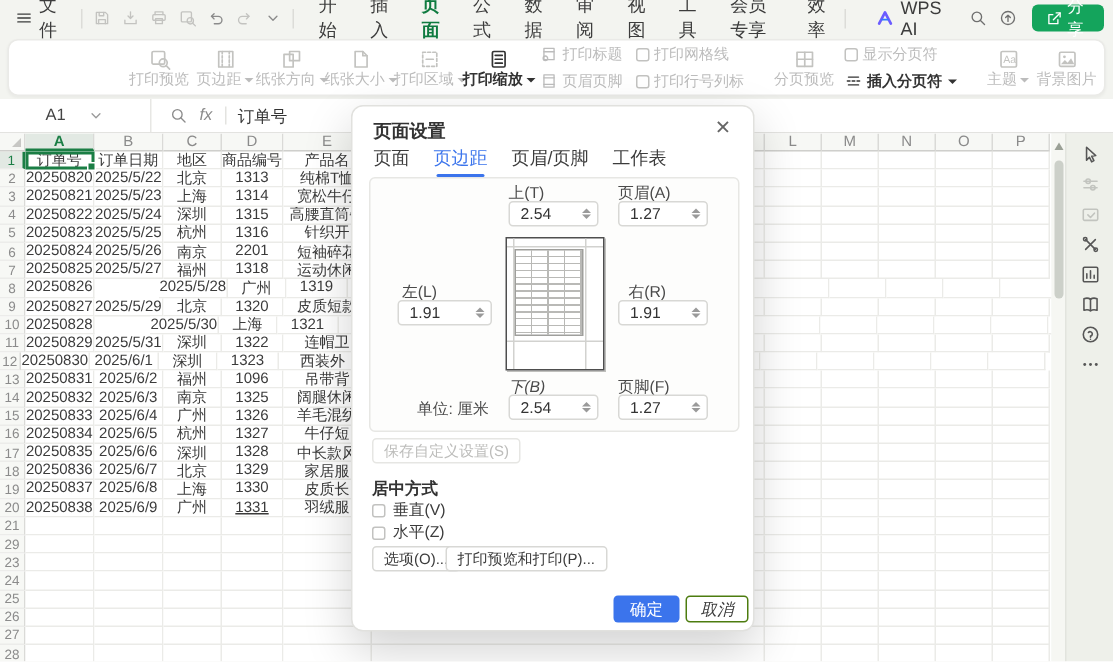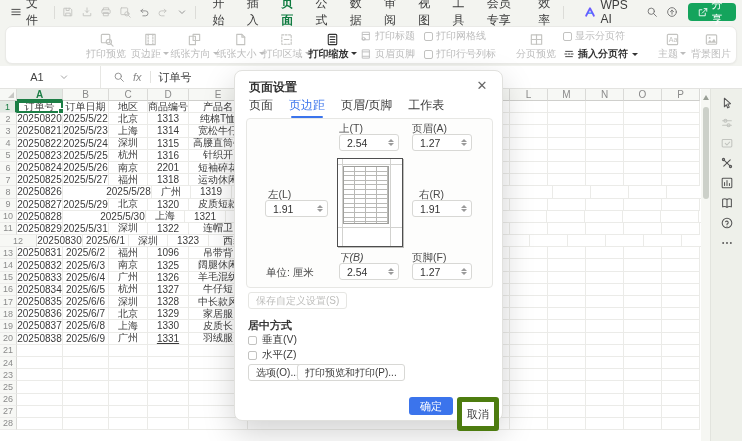--- a/index.html
+++ b/index.html
@@ -102,26 +102,26 @@
         border:1px solid #4e4e4e;box-shadow:1px 1px 0 #bfbfbc;}
   .pagepreview .ml{position:absolute;background:#d2d2cf;}
   .pagepreview .grid{position:absolute;left:5px;top:7px;width:44px;height:56px;border:1px solid #9f9f9c;
         background-image:repeating-linear-gradient(to bottom,transparent 0 3.6px,#b9b9b6 3.6px 4.6px),
                          repeating-linear-gradient(to right,transparent 0 10px,#b9b9b6 10px 11px);}
   .dbtn{position:absolute;height:17px;border:1px solid #d8d8d5;border-radius:3px;background:#fff;
         font-size:10px;color:#3c3c3c;display:flex;align-items:center;padding:0 7px;box-sizing:border-box;white-space:nowrap;}
   .dbtn.disabled{color:#bdbdbb;border-color:#e6e6e3;}
   .dcheck{position:absolute;display:flex;align-items:center;gap:5px;font-size:10.5px;color:#3c3c3c;}
   .grp-title{position:absolute;font-size:11px;font-weight:bold;color:#333;}
-  .unit{position:absolute;font-size:10.5px;color:#4a4a4a;}
+  .unit{position:absolute;font-size:10.5px;color:#4a4a4a;margin-left:12px;}
   .btn-ok{position:absolute;left:174px;top:326px;width:44px;height:18px;background:#3b74ec;color:#fff;
           border-radius:3px;font-size:11px;display:flex;align-items:center;justify-content:center;}
-  .btn-cancel{position:absolute;left:222px;top:326px;width:42px;height:34px;background:#fff;color:#3c3c3c;
-          border:5px solid #4d7c0f;border-radius:3px;font-size:11px;display:flex;align-items:center;
-          justify-content:center;box-sizing:border-box;}
+  .btn-cancel{position:absolute;left:222px;top:326px;width:42px;height:18px;background:#fff;color:#3c3c3c;
+          border:1px solid #4d7c0f;border-radius:3px;font-size:11px;display:flex;align-items:center;
+          justify-content:center;box-sizing:border-box;font-style:italic;}
 </style>
 </head>
 <body>
 
 <div class="app">
 
   <div class="titlebar">
     <div class="file-btn">
       <span class="ico">
           <svg width="12" height="12" viewBox="0 0 16 16" fill="none" stroke="currentColor" stroke-width="1.2" stroke-linecap="round" stroke-linejoin="round">
@@ -568,21 +568,21 @@
         <div class="cell" style="width: 41px;">1322</div>
         <div class="cell" style="width: 59px;">连帽卫</div>
         <div class="cell" style="width: 262px;"></div>
         <div class="cell" style="width: 38px;"></div>
         <div class="cell" style="width: 38px;"></div>
         <div class="cell" style="width: 38px;"></div>
         <div class="cell" style="width: 38px;"></div>
         <div class="cell" style="width: 38px;"></div>
       </div>
       <div class="srow">
-        <div class="rn" style="width: 37px;">12</div>
+        <div class="rn" style="width: 14px;">12</div>
         <div class="cell" style="width: 46px;">20250830</div>
         <div class="cell" style="width: 46px;">2025/6/1</div>
         <div class="cell" style="width: 39px;">深圳</div>
         <div class="cell" style="width: 41px;">1323</div>
         <div class="cell" style="width: 59px;">西装外</div>
         <div class="cell" style="width: 262px;"></div>
         <div class="cell" style="width: 38px;"></div>
         <div class="cell" style="width: 38px;"></div>
         <div class="cell" style="width: 38px;"></div>
         <div class="cell" style="width: 38px;"></div>
@@ -708,35 +708,49 @@
         <div class="cell" style="width: 41px;"></div>
         <div class="cell" style="width: 59px;"></div>
         <div class="cell" style="width: 262px;"></div>
         <div class="cell" style="width: 38px;"></div>
         <div class="cell" style="width: 38px;"></div>
         <div class="cell" style="width: 38px;"></div>
         <div class="cell" style="width: 38px;"></div>
         <div class="cell" style="width: 38px;"></div>
       </div>
       <div class="srow">
-        <div class="rn" style="width: 17px;">24</div>
+        <div class="rn" style="width: 17px;">29</div>
         <div class="cell" style="width: 46px;"></div>
         <div class="cell" style="width: 46px;"></div>
         <div class="cell" style="width: 39px;"></div>
         <div class="cell" style="width: 41px;"></div>
         <div class="cell" style="width: 59px;"></div>
         <div class="cell" style="width: 262px;"></div>
         <div class="cell" style="width: 38px;"></div>
         <div class="cell" style="width: 38px;"></div>
         <div class="cell" style="width: 38px;"></div>
         <div class="cell" style="width: 38px;"></div>
         <div class="cell" style="width: 38px;"></div>
       </div>
       <div class="srow">
         <div class="rn" style="width: 17px;">23</div>
+        <div class="cell" style="width: 46px;"></div>
+        <div class="cell" style="width: 46px;"></div>
+        <div class="cell" style="width: 39px;"></div>
+        <div class="cell" style="width: 41px;"></div>
+        <div class="cell" style="width: 59px;"></div>
+        <div class="cell" style="width: 262px;"></div>
+        <div class="cell" style="width: 38px;"></div>
+        <div class="cell" style="width: 38px;"></div>
+        <div class="cell" style="width: 38px;"></div>
+        <div class="cell" style="width: 38px;"></div>
+        <div class="cell" style="width: 38px;"></div>
+      </div>
+      <div class="srow">
+        <div class="rn" style="width: 17px;">24</div>
         <div class="cell" style="width: 46px;"></div>
         <div class="cell" style="width: 46px;"></div>
         <div class="cell" style="width: 39px;"></div>
         <div class="cell" style="width: 41px;"></div>
         <div class="cell" style="width: 59px;"></div>
         <div class="cell" style="width: 262px;"></div>
         <div class="cell" style="width: 38px;"></div>
         <div class="cell" style="width: 38px;"></div>
         <div class="cell" style="width: 38px;"></div>
         <div class="cell" style="width: 38px;"></div>

